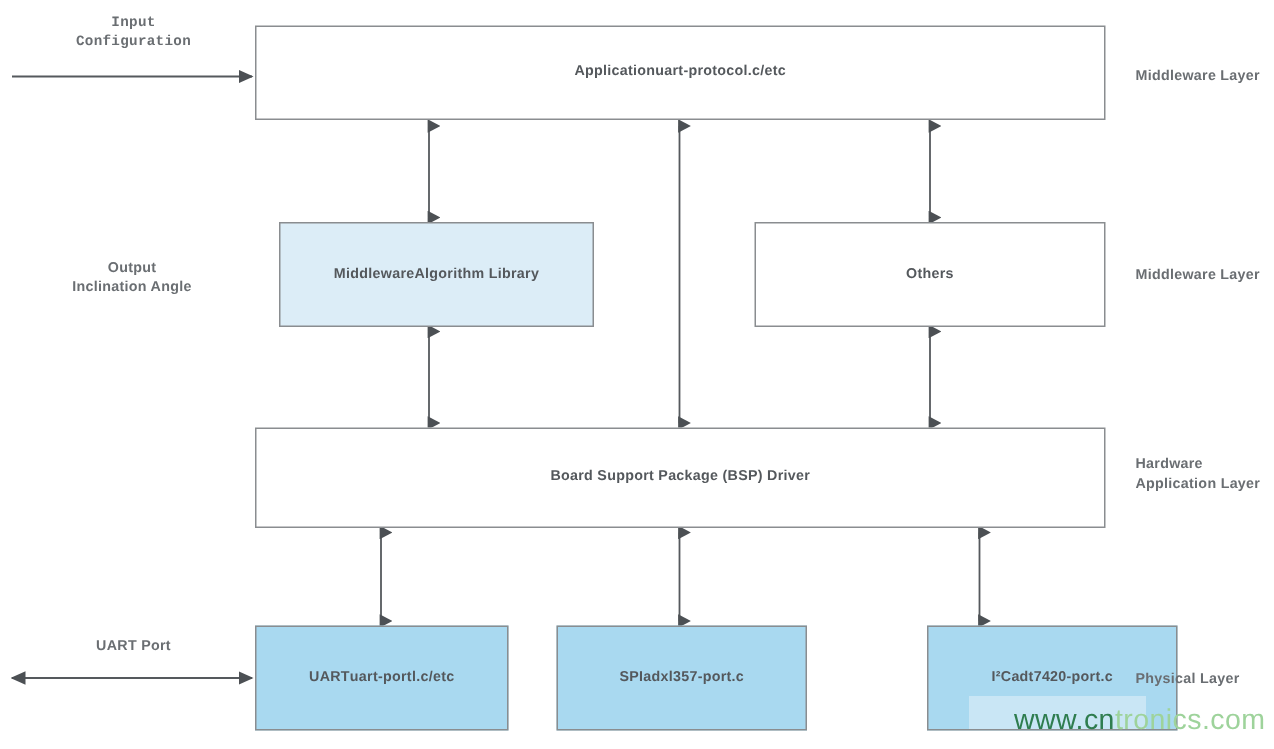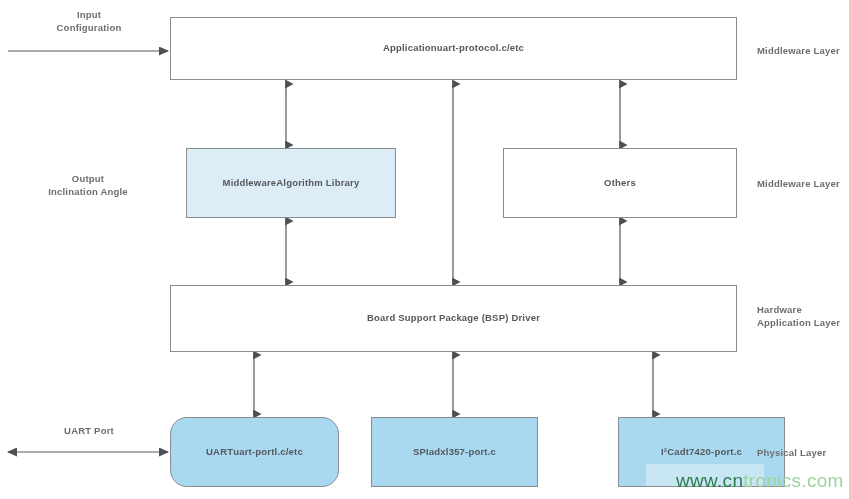--- a/index.html
+++ b/index.html
@@ -121,36 +121,36 @@
   </div>
 
   <div class="box box-white" style="left:503px;top:148px;width:234px;height:70px;">
     <span class="t1">Others</span>
   </div>
 
   <div class="box box-white" style="left:170px;top:285px;width:567px;height:67px;">
     <span class="t1">Board Support Package (BSP) Driver</span>
   </div>
 
-  <div class="box box-blue" style="left:170px;top:417px;width:169px;height:70px;border-radius:17px;">
+  <div class="box box-blue" style="left:170px;top:417px;width:169px;height:70px;">
     <span class="t1">UART</span>
     <span class="t2">uart-portl.c/etc</span>
   </div>
 
   <div class="box box-blue" style="left:371px;top:417px;width:167px;height:70px;">
     <span class="t1">SPI</span>
     <span class="t2">adxl357-port.c</span>
   </div>
 
   <div class="box box-blue" style="left:570px;top:417px;width:167px;height:70px;margin-left:48px;">
     <span class="t1">I²C</span>
     <span class="t2">adt7420-port.c</span>
   </div>
 
-  <div class="edge-label" style="left:28px;top:8px;width:122px;">
+  <div class="edge-label" style="left:28px;top:8px;width:122px;font-family:Liberation Mono, monospace;">
     <div>Input</div>
     <div>Configuration</div>
   </div>
 
   <div class="edge-label" style="left:18px;top:172px;width:140px;">
     <div>Output</div>
     <div>Inclination Angle</div>
   </div>
 
   <div class="edge-label" style="left:28px;top:424px;width:122px;">

